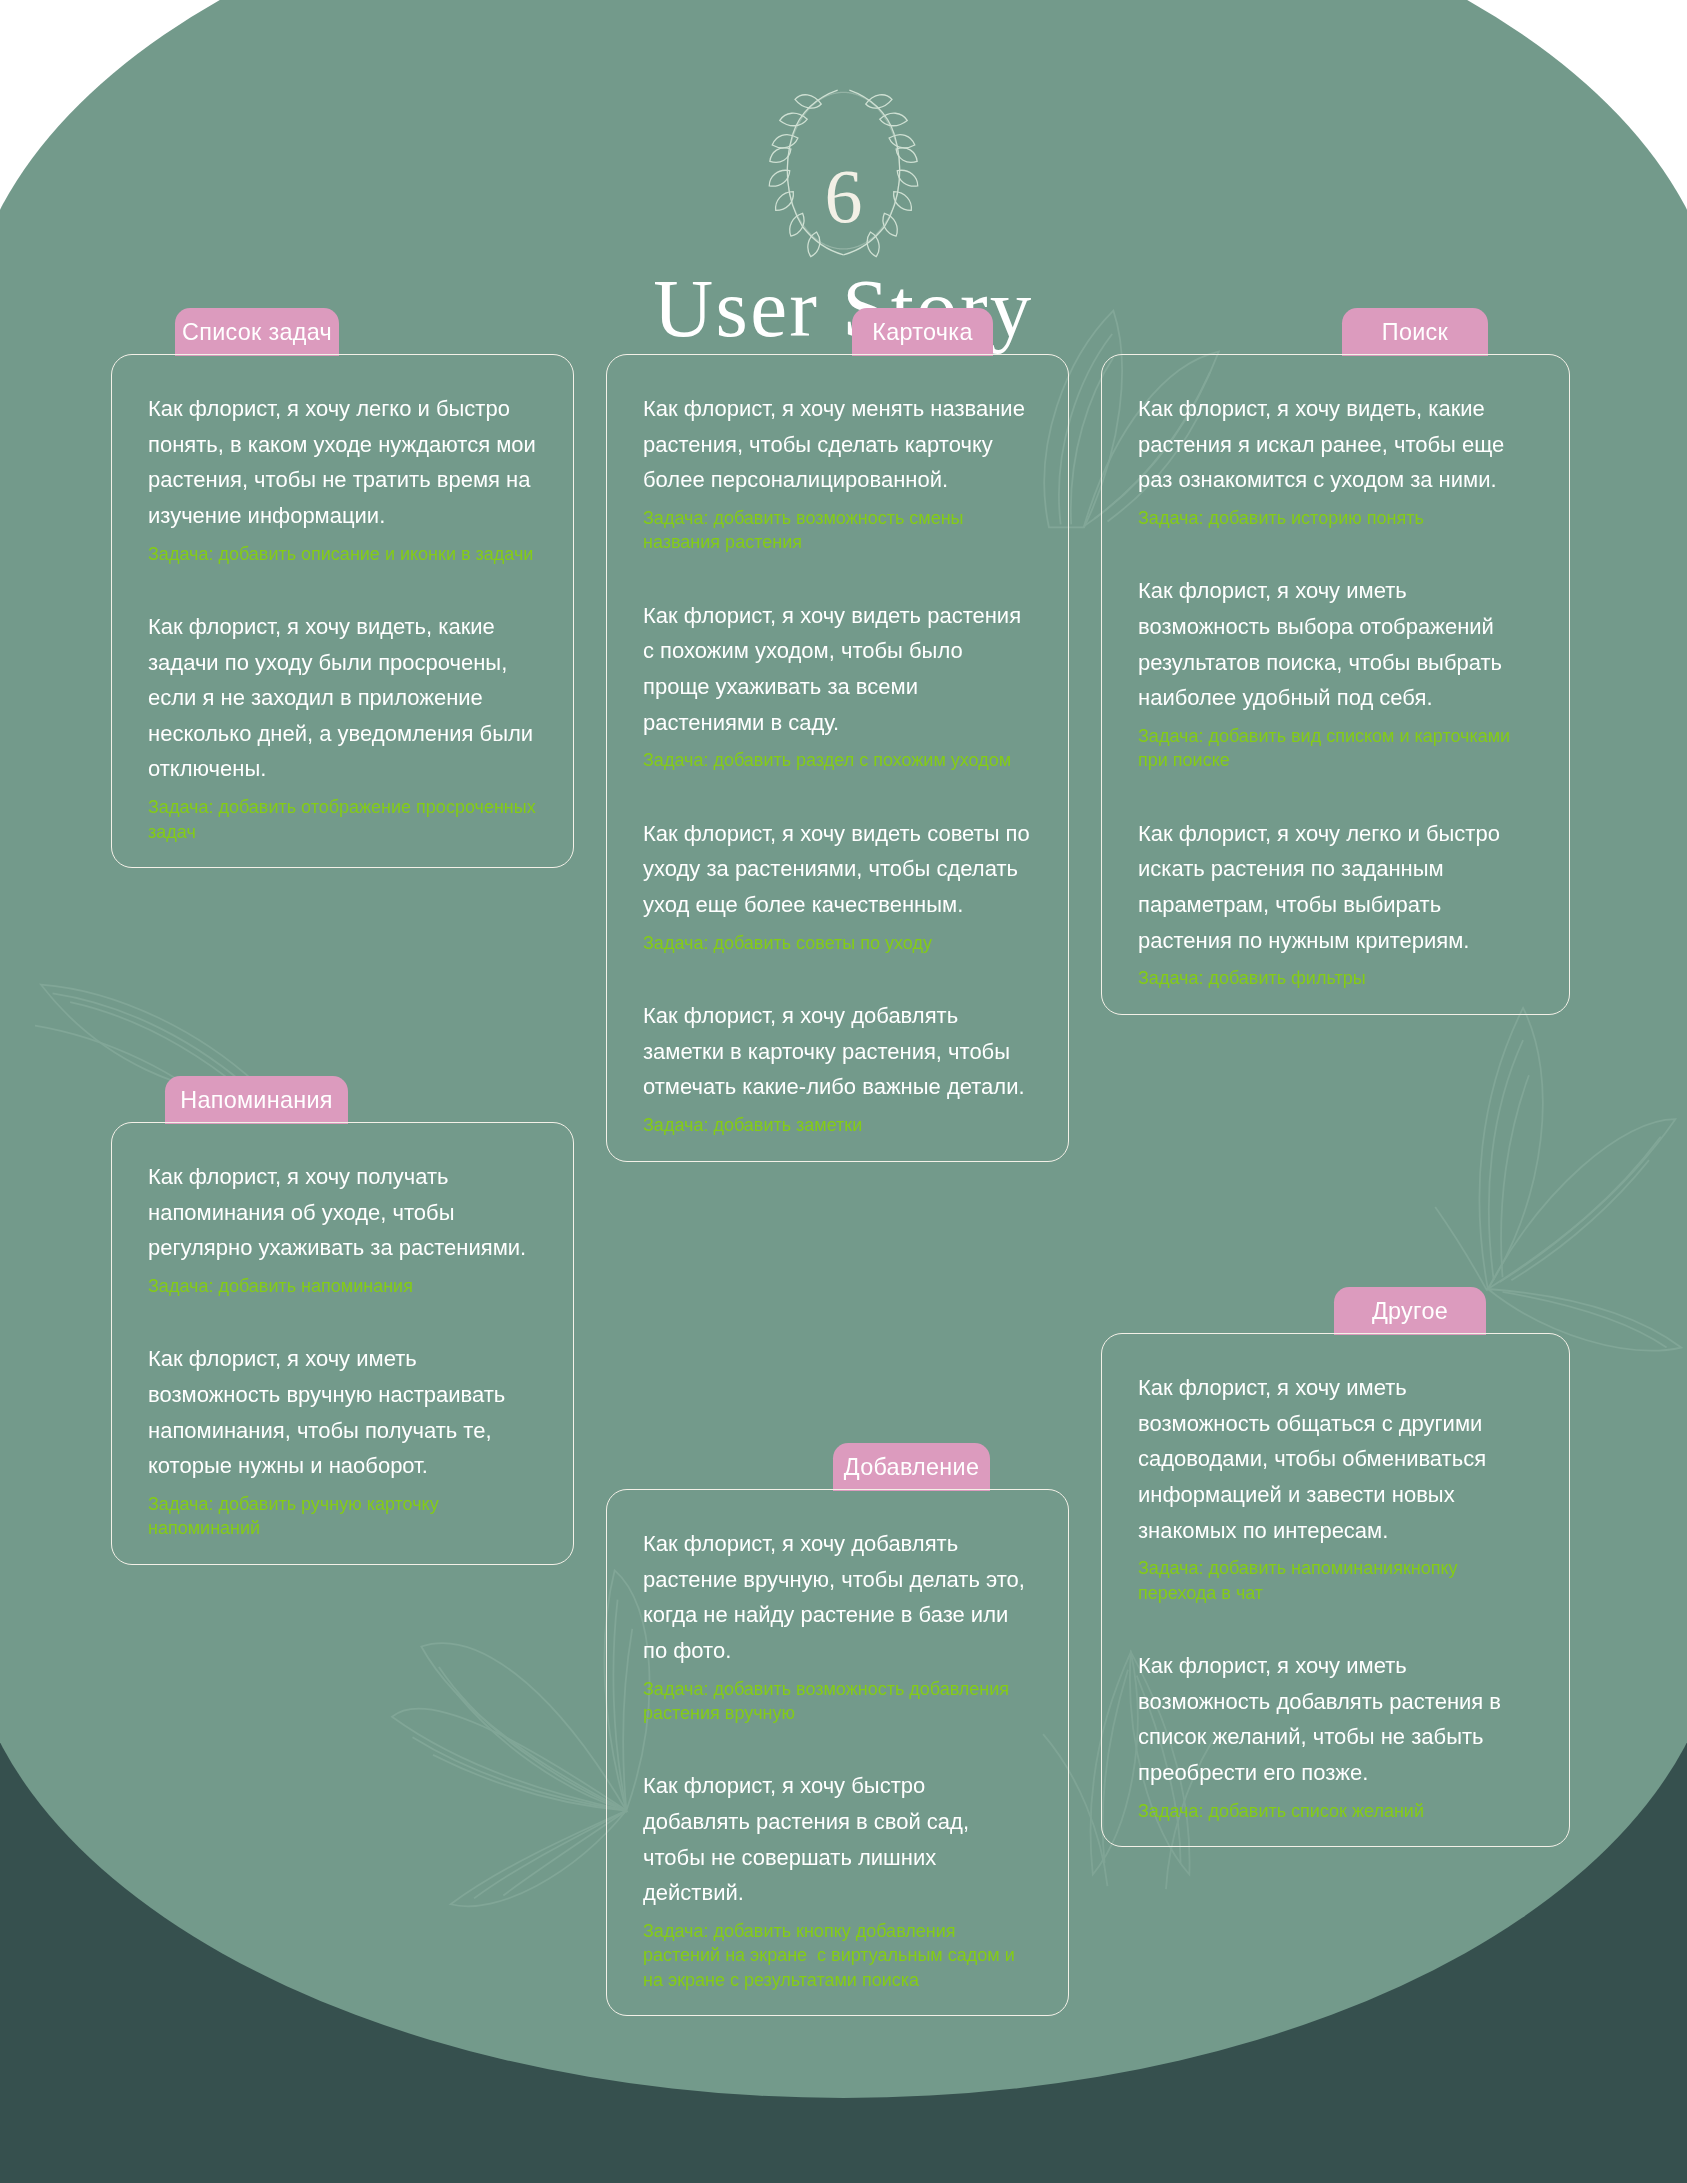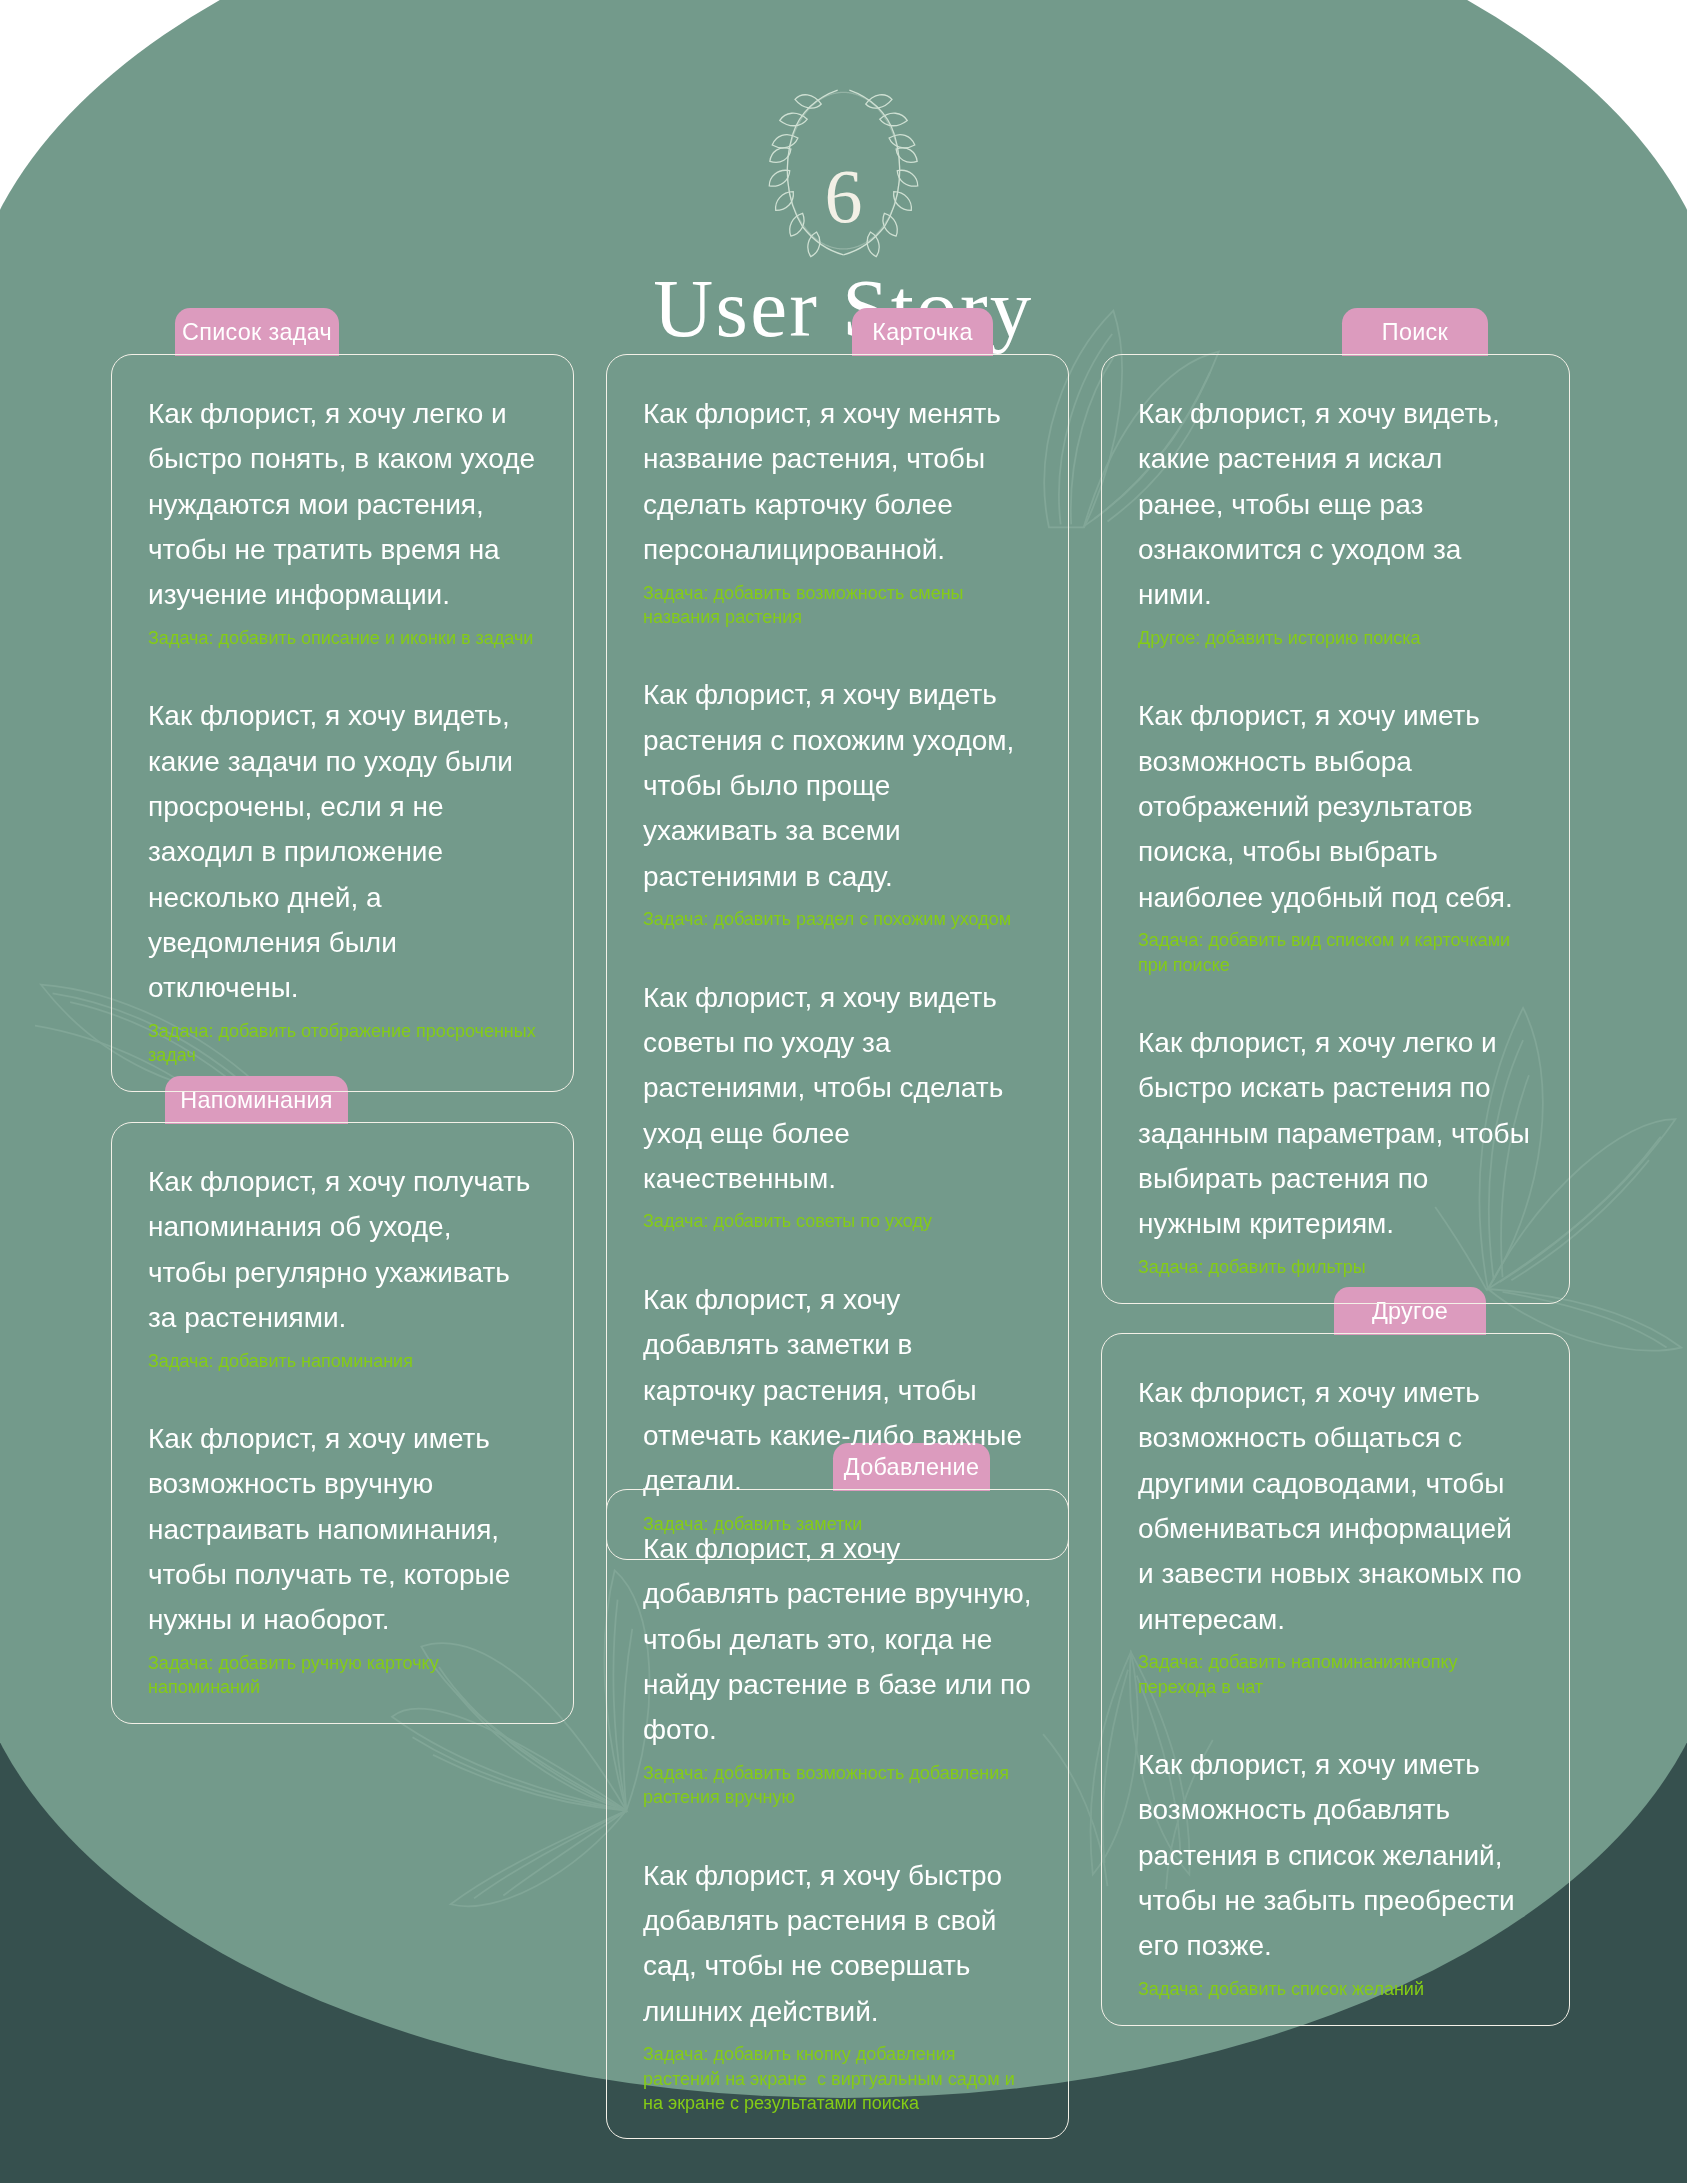--- a/index.html
+++ b/index.html
@@ -88,21 +88,21 @@
   }
   .card-inner{
     padding:36px 36px 23.4px 36px;
   }
 
   .story{margin-bottom:43px;}
   .story:last-child{margin-bottom:0;}
 
   .story-text{
     color:#FFFFFF;
-    font-size:28px;
+    font-size:22px;
     line-height:1.62;
     margin:0 0 8.2px 0;
     font-weight:400;
   }
   .story-task{
     color:#84cc16;
     font-size:18px;
     line-height:1.35;
     margin:0;
     font-weight:400;
@@ -286,21 +286,21 @@
             </div>
           </div>
         </div>
       </div>
     <div id="col3" class="group">
         <div class="tab" style="left: 241px; width: 146px; top: 0px;">Поиск</div>
         <div class="card" style="left: 0px; top: 46px; width: 469px;">
           <div class="card-inner">
             <div class="story">
               <p class="story-text">Как флорист, я хочу видеть, какие растения я искал ранее, чтобы еще раз ознакомится с уходом за ними.</p>
-              <p class="story-task">Другое: добавить историю поиска</p>
+              <p class="story-task">Задача: добавить историю понять</p>
             </div>
             <div class="story">
               <p class="story-text">Как флорист, я хочу иметь возможность выбора отображений результатов поиска, чтобы выбрать наиболее удобный под себя.</p>
               <p class="story-task">Задача: добавить вид списком и карточками при поиске</p>
             </div>
             <div class="story">
               <p class="story-text">Как флорист, я хочу легко и быстро искать растения по заданным параметрам, чтобы выбирать растения по нужным критериям.</p>
               <p class="story-task">Задача: добавить фильтры</p>
             </div>
           </div>

